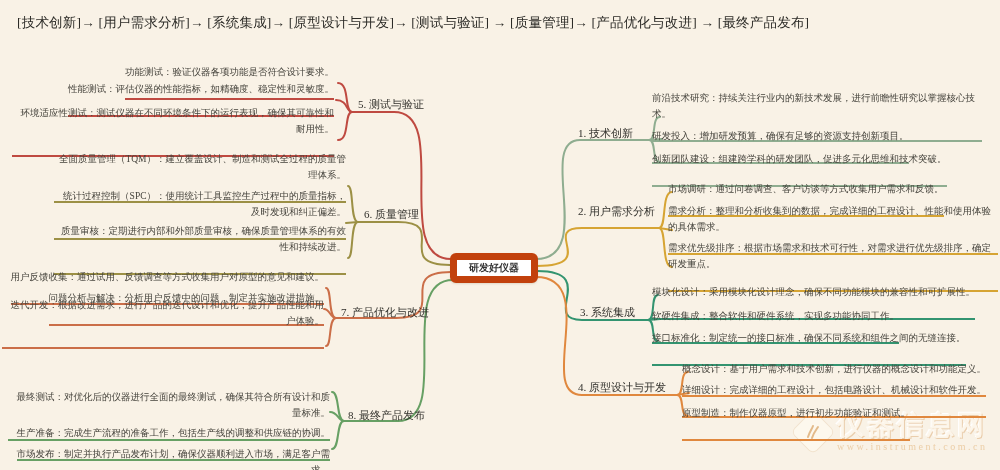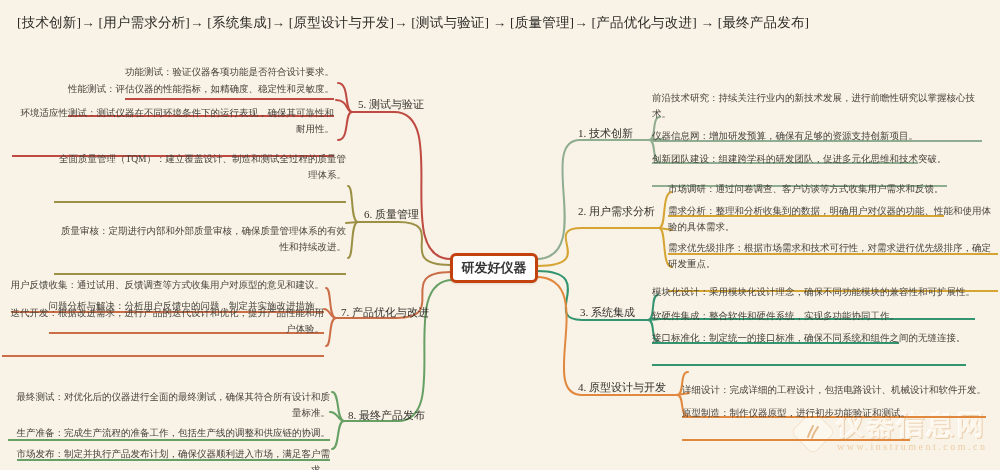--- a/index.html
+++ b/index.html
@@ -9,42 +9,42 @@
     background:#f9f2e6; overflow:hidden;
     font-family:Liberation Serif, serif;
   }
   #wires { position:absolute; left:0; top:0; width:1000px; height:470px; }
   .hdr {
     position:absolute; left:17px; top:14px;
     font-size:13.5px; color:#2c2b27; letter-spacing:0.2px; white-space:nowrap;
   }
   .central {
     position:absolute; left:450px; top:253px; width:88px; height:30px;
-    background:#ffffff; border:3px solid #c2410c; border-radius:6px;
+    background:#ffffff; border:7px solid #c2410c; border-radius:6px;
     box-shadow:0 1px 2px rgba(120,100,60,0.18);
     display:flex; align-items:center; justify-content:center;
-    font-size:13px; font-weight:bold; color:#333; z-index:3;
+    font-size:10px; font-weight:bold; color:#333; z-index:3;
   }
   .topic {
     position:absolute; font-size:11px; color:#32312c; white-space:nowrap; z-index:2;
   }
   .leaf {
     position:absolute; font-size:9.5px; line-height:16px; color:#45433c;
     padding-bottom:18px; border-bottom:2px solid #999; z-index:2;
     width:max-content;
   }
   .leaf.right { max-width:330px; text-align:left;margin-top:8px; }
   .leaf.left  { max-width:322px; text-align:right; }
   .b1 { border-color:#8fad90; }
   .b2 { border-color:#d6a433; }
   .b3 { border-color:#339470; }
   .b4 { border-color:#e0883e; }
   .b5 { border-color:#bf4a41; }
   .b6 { border-color:#9c9045; }
-  .b7 { border-color:#cb6e48;margin-top:8px; }
+  .b7 { border-color:#cb6e48; }
   .b8 { border-color:#67a064;margin-top:32px; }
   .watermark {
     position:absolute; left:798px; top:412px; display:flex; align-items:center;
     gap:9px; z-index:1; pointer-events:none;
   }
   .wm-diamond {
     width:30px; height:30px; transform:rotate(45deg);
     background:rgba(253,248,238,0.92); border-radius:5px;
     box-shadow:0 0 0 1px rgba(225,185,135,0.25);
     display:flex; align-items:center; justify-content:center;
@@ -125,39 +125,41 @@
   <div class="topic" style="left:578px;top:126px">1. 技术创新</div>
   <div class="topic" style="left:578px;top:204px">2. 用户需求分析</div>
   <div class="topic" style="left:580px;top:305px">3. 系统集成</div>
   <div class="topic" style="left:578px;top:380px">4. 原型设计与开发</div>
   <div class="topic" style="left:358px;top:97px">5. 测试与验证</div>
   <div class="topic" style="left:364px;top:207px">6. 质量管理</div>
   <div class="topic" style="left:341px;top:305px">7. 产品优化与改进</div>
   <div class="topic" style="left:348px;top:408px">8. 最终产品发布</div>
 
   <div class="leaf right b1" style="left:652px;top:82px">前沿技术研究：持续关注行业内的新技术发展，进行前瞻性研究以掌握核心技术。</div>
-  <div class="leaf right b1" style="left:652px;top:120px">仪器信息网：增加研发预算，确保有足够的资源支持创新项目。</div>
+  <div class="leaf right b1" style="left:652px;top:120px">研发投入：增加研发预算，确保有足够的资源支持创新项目。</div>
   <div class="leaf right b1" style="left:652px;top:143px">创新团队建设：组建跨学科的研发团队，促进多元化思维和技术突破。</div>
 
   <div class="leaf right b2" style="left:668px;top:173px">市场调研：通过问卷调查、客户访谈等方式收集用户需求和反馈。</div>
-  <div class="leaf right b2" style="left:668px;top:195px">需求分析：整理和分析收集到的数据，明确用户对仪器的功能、性能和使用体验的具体需求。</div>
+  <div class="leaf right b2" style="left:668px;top:195px">需求分析：整理和分析收集到的数据，完成详细的工程设计、性能和使用体验的具体需求。</div>
   <div class="leaf right b2" style="left:668px;top:232px">需求优先级排序：根据市场需求和技术可行性，对需求进行优先级排序，确定研发重点。</div>
 
   <div class="leaf right b3" style="left:652px;top:276px">模块化设计：采用模块化设计理念，确保不同功能模块的兼容性和可扩展性。</div>
   <div class="leaf right b3" style="left:652px;top:300px">软硬件集成：整合软件和硬件系统，实现多功能协同工作。</div>
   <div class="leaf right b3" style="left:652px;top:322px">接口标准化：制定统一的接口标准，确保不同系统和组件之间的无缝连接。</div>
 
+  <div class="leaf right b4" style="left:682px;top:353px">概念设计：基于用户需求和技术创新，进行仪器的概念设计和功能定义。</div>
   <div class="leaf right b4" style="left:682px;top:374px">详细设计：完成详细的工程设计，包括电路设计、机械设计和软件开发。</div>
   <div class="leaf right b4" style="left:682px;top:397px">原型制造：制作仪器原型，进行初步功能验证和测试。</div>
 
   <div class="leaf left b5" style="right:666px;top:64px">功能测试：验证仪器各项功能是否符合设计要求。</div>
   <div class="leaf left b5" style="right:666px;top:81px">性能测试：评估仪器的性能指标，如精确度、稳定性和灵敏度。</div>
   <div class="leaf left b5" style="right:666px;top:105px">环境适应性测试：测试仪器在不同环境条件下的运行表现，确保其可靠性和耐用性。</div>
 
   <div class="leaf left b6" style="right:654px;top:151px;width:292px">全面质量管理（TQM）：建立覆盖设计、制造和测试全过程的质量管理体系。</div>
+  <div class="leaf left b6" style="right:654px;top:188px;width:292px">统计过程控制（SPC）：使用统计工具监控生产过程中的质量指标，及时发现和纠正偏差。</div>
   <div class="leaf left b6" style="right:654px;top:223px;width:292px">质量审核：定期进行内部和外部质量审核，确保质量管理体系的有效性和持续改进。</div>
 
   <div class="leaf left b7" style="right:676px;top:269px">用户反馈收集：通过试用、反馈调查等方式收集用户对原型的意见和建议。</div>
   <div class="leaf left b7" style="right:676px;top:290px">问题分析与解决：分析用户反馈中的问题，制定并实施改进措施。</div>
   <div class="leaf left b7" style="right:676px;top:297px">迭代开发：根据改进需求，进行产品的迭代设计和优化，提升产品性能和用户体验。</div>
 
   <div class="leaf left b8" style="right:670px;top:357px">最终测试：对优化后的仪器进行全面的最终测试，确保其符合所有设计和质量标准。</div>
   <div class="leaf left b8" style="right:670px;top:393px">生产准备：完成生产流程的准备工作，包括生产线的调整和供应链的协调。</div>
   <div class="leaf left b8" style="right:670px;top:414px">市场发布：制定并执行产品发布计划，确保仪器顺利进入市场，满足客户需求。</div>
 

